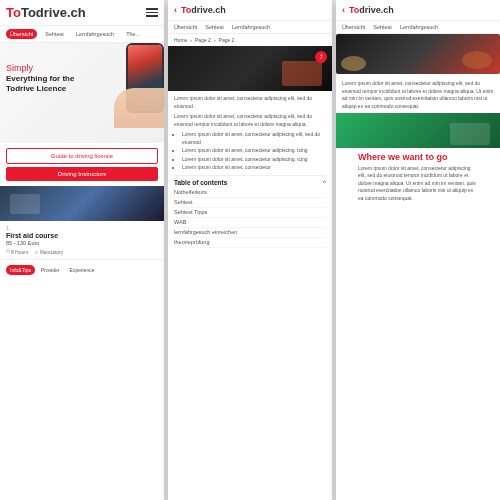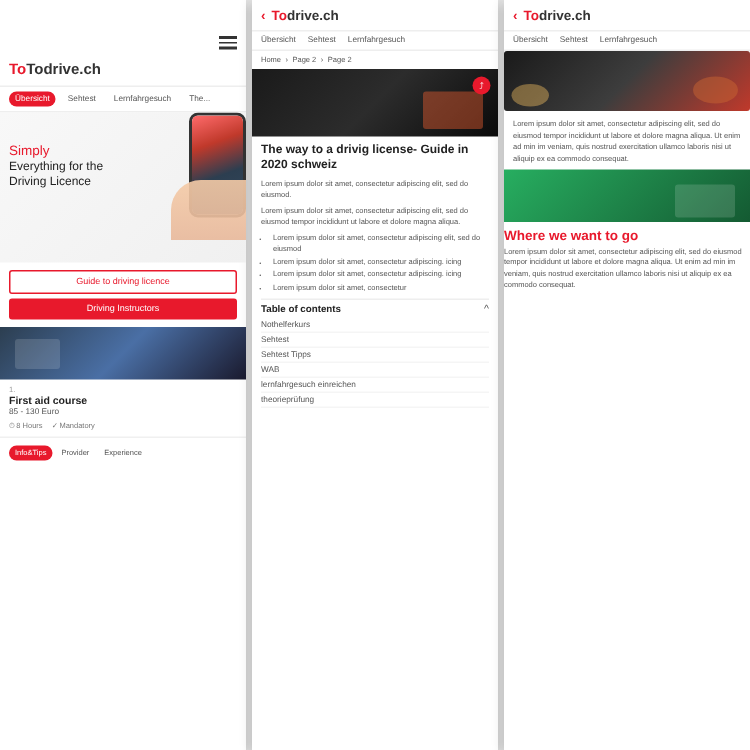--- a/index.html
+++ b/index.html
@@ -31,24 +31,23 @@
 
     
     .s1-header {
       display: flex;
       align-items: center;
       justify-content: space-between;
       padding: 5px 6px;
       border-bottom: 1px solid #eee;
     }
     .s1-logo {
-      font-size: 10px;
+      font-size: 13px;
       font-weight: bold;
       color: #333;
-      margin-top: 36px;
     }
     .s1-logo span { color: #e8192c; }
     .hamburger {
       display: flex;
       flex-direction: column;
       gap: 2px;
       cursor: pointer;
     }
     .hamburger span {
       display: block;
@@ -87,21 +86,21 @@
       top: 20px;
     }
     .s1-hero-text .simply {
       font-size: 9px;
       font-weight: normal;
       color: #e8192c;
       line-height: 1.2;
     }
     .s1-hero-text .everything {
       font-size: 8px;
-      font-weight: normal;
+      font-weight: bold;
       color: #222;
       line-height: 1.3;
       max-width: 70px;
     }
     .s1-phone-img {
       position: absolute;
       right: -5px;
       top: -5px;
       width: 60px;
       height: 90px;
@@ -408,21 +407,21 @@
     }
     .s3-team-img::before {
       content: '';
       position: absolute;
       bottom: 3px; right: 10px;
       width: 40px; height: 22px;
       background: rgba(255,255,255,0.15);
       border-radius: 2px;
     }
     .s3-where {
-      padding: 4px 0;
+      padding: 4px 22px;
     }
     .s3-where-title {
       font-size: 9px;
       font-weight: bold;
       color: #e8192c;
       line-height: 1.2;
       margin-bottom: 2px;
     }
 
     .chevron { font-size: 7px; color: #555; }
@@ -447,21 +446,21 @@
       <div class="s1-nav-item active">Übersicht</div>
       <div class="s1-nav-item">Sehtest</div>
       <div class="s1-nav-item">Lernfahrgesuch</div>
       <div class="s1-nav-item">The...</div>
     </div>
     <div class="s1-hero">
       <div class="s1-hero-text">
         <div class="simply">Simply</div>
         <div class="everything">
           <div>Everything for the</div>
-          <div>Driving Licence</div>
+          <div>Todrive Licence</div>
         </div>
       </div>
       <div class="s1-phone-img">
         <div class="phone-body">
           <div class="phone-screen"></div>
         </div>
         <div class="phone-hand"></div>
       </div>
     </div>
     <div class="s1-btns">
@@ -503,21 +502,20 @@
       <span>Home</span>
       <span>›</span>
       <span>Page 2</span>
       <span>›</span>
       <span>Page 2</span>
     </div>
     <div class="s2-article-img">
       <div class="s2-share-btn">⤴</div>
     </div>
     <div class="s2-content">
-      <div class="s2-title">The way to a drivig license- Guide in 2020 schweiz</div>
       <div class="s2-body-text">Lorem ipsum dolor sit amet, consectetur adipiscing elit, sed do eiusmod.</div>
       <div class="s2-body-text">Lorem ipsum dolor sit amet, consectetur adipiscing elit, sed do eiusmod tempor incididunt ut labore et dolore magna aliqua.</div>
       <ul class="s2-list">
         <li class="s2-list-item">Lorem ipsum dolor sit amet, consectetur adipiscing elit, sed do eiusmod</li>
         <li class="s2-list-item">Lorem ipsum dolor sit amet, consectetur adipiscing. icing</li>
         <li class="s2-list-item">Lorem ipsum dolor sit amet, consectetur adipiscing. icing</li>
         <li class="s2-list-item">Lorem ipsum dolor sit amet, consectetur</li>
       </ul>
       <div class="s2-toc">
         <div class="s2-toc-header">

